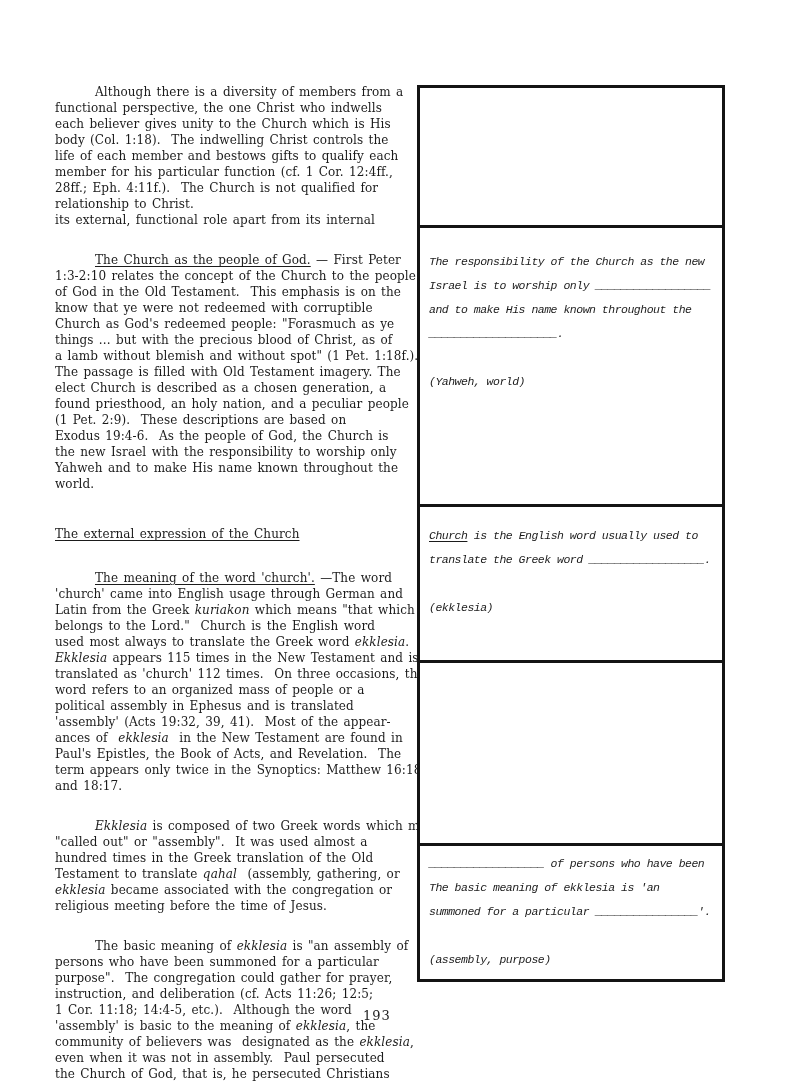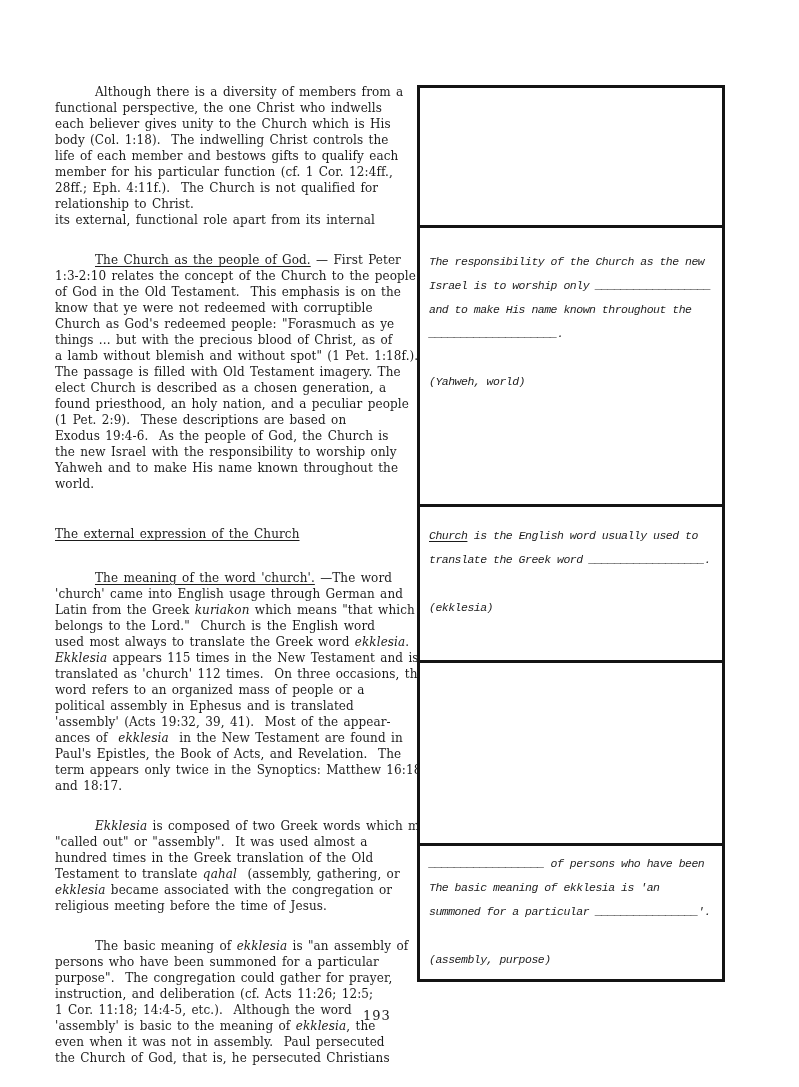--- a/index.html
+++ b/index.html
@@ -116,20 +116,21 @@
         <div class="line"><i>ekklesia</i> became associated with the congregation or</div>
         <div class="line">religious meeting before the time of Jesus.</div>
       </div>
       <div class="para">
         <div class="line indent">The basic meaning of <i>ekklesia</i> is "an assembly of</div>
         <div class="line">persons who have been summoned for a particular</div>
         <div class="line">purpose".  The congregation could gather for prayer,</div>
         <div class="line">instruction, and deliberation (cf. Acts 11:26; 12:5;</div>
         <div class="line">1 Cor. 11:18; 14:4-5, etc.).  Although the word</div>
         <div class="line">'assembly' is basic to the meaning of <i>ekklesia</i>, the</div>
+        <div class="line">community of believers was  designated as the <i>ekklesia</i>,</div>
         <div class="line">even when it was not in assembly.  Paul persecuted</div>
         <div class="line">the Church of God, that is, he persecuted Christians</div>
       </div>
     </div>
 
   <div class="right-col">
       <div class="box"></div>
       <div class="box">
         <div class="bline">The responsibility of the Church as the new</div>
         <div class="bline">Israel is to worship only __________________</div>

